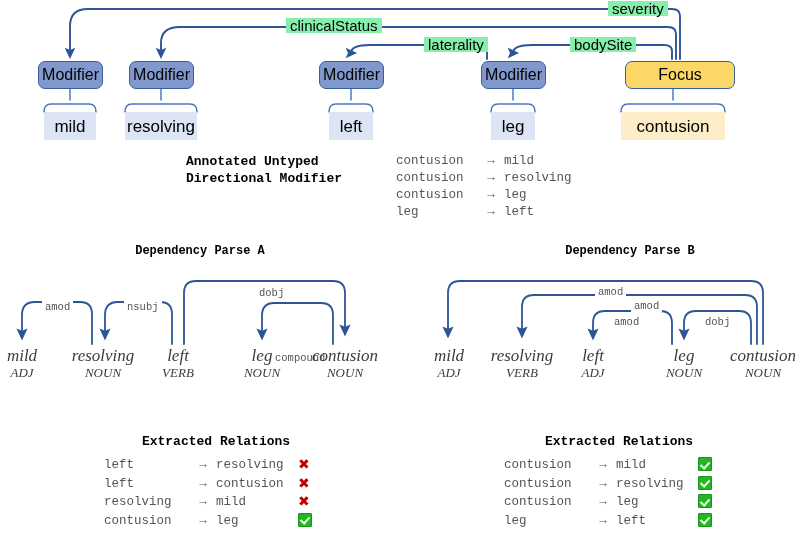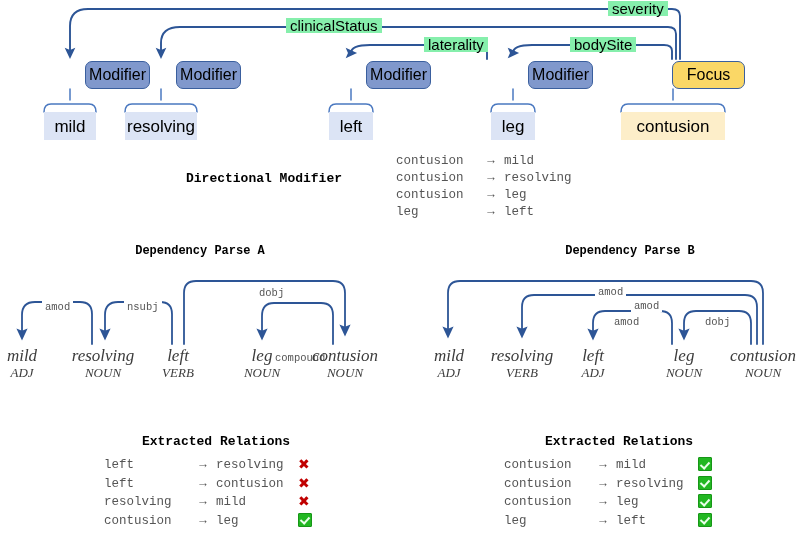--- a/index.html
+++ b/index.html
@@ -13,21 +13,20 @@
   svg.layer{position:absolute;left:0;top:0;width:800px;height:535px;overflow:visible;pointer-events:none;}
 
   
   .node{
     position:absolute;box-sizing:border-box;
     border-radius:7px;
     display:flex;align-items:center;justify-content:center;
     font-family:"Liberation Sans",sans-serif;
     font-size:16px;line-height:1;
     white-space:nowrap;
-    margin-left:47px;
   }
   .node.modifier{background:#8098cc;border:1.6px solid #3a5f9e;color:#000;}
   .node.focus{background:#f8d playfully;}
   .node.focus{background:#fad766;border:1.6px solid #3a5f9e;color:#000;}
 
   .token{
     position:absolute;box-sizing:border-box;
     display:flex;align-items:center;justify-content:center;
     font-size:17px;line-height:1;white-space:nowrap;
     font-family:"Liberation Sans",sans-serif;
@@ -133,40 +132,41 @@
   </div>
   <div class="node modifier" style="left:129px;top:61px;width:65px;height:28px;">
     <span>Modifier</span>
   </div>
   <div class="node modifier" style="left:319px;top:61px;width:65px;height:28px;">
     <span>Modifier</span>
   </div>
   <div class="node modifier" style="left:481px;top:61px;width:65px;height:28px;">
     <span>Modifier</span>
   </div>
-  <div class="node focus" style="left:625px;top:61px;width:73px;height:28px;">
+  <div class="node focus" style="left:625px;top:61px;width:110px;height:28px;">
     <span>Focus</span>
   </div>
 
   <div class="token blue" style="left:44px;top:112px;width:52px;height:28px;">
     <span>mild</span>
   </div>
   <div class="token blue" style="left:125px;top:112px;width:72px;height:28px;">
     <span>resolving</span>
   </div>
   <div class="token blue" style="left:329px;top:112px;width:44px;height:28px;">
     <span>left</span>
   </div>
   <div class="token blue" style="left:491px;top:112px;width:44px;height:28px;">
     <span>leg</span>
   </div>
   <div class="token yellow" style="left:621px;top:112px;width:104px;height:28px;">
     <span>contusion</span>
   </div>
 
+  <div class="blocktitle" style="left:186px;top:154px;">Annotated Untyped</div>
   <div class="blocktitle" style="left:186px;top:171px;">Directional Modifier</div>
 
   <div class="relblock" style="left:396px;top:153px;">
     <div class="exrow" style="height:16.8px;">
       <span class="src" style="width:82px;">contusion</span>
       <span class="arr">→</span>
       <span class="tgt">mild</span>
     </div>
     <div class="exrow" style="height:16.8px;">
       <span class="src" style="width:82px;">contusion</span>

